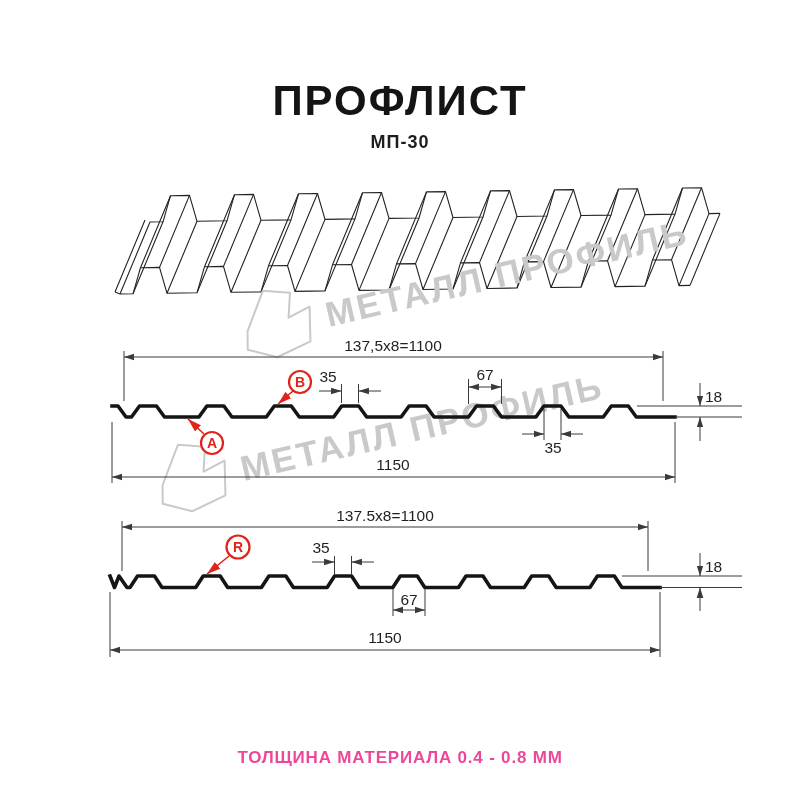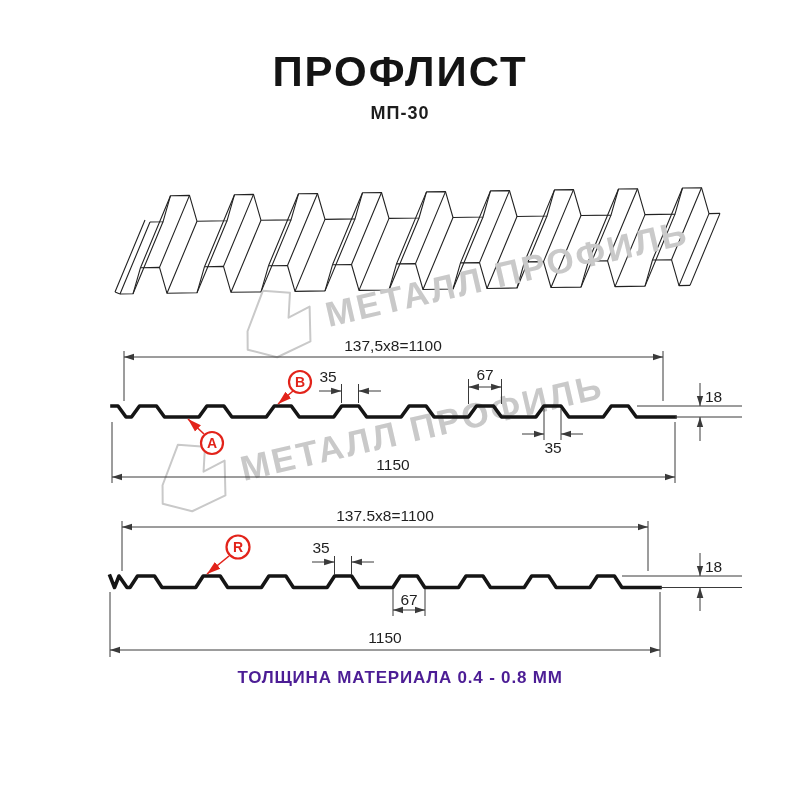--- a/index.html
+++ b/index.html
@@ -1,29 +1,29 @@
 <!DOCTYPE html>
 <html><head>
 <meta charset="utf-8">
 <style>
   html,body{margin:0;padding:0;}
   body{
     width:800px;height:800px;background:#ffffff;position:relative;overflow:hidden;
     font-family:"Liberation Sans","DejaVu Sans",sans-serif;
   }
-  .header{position:absolute;top:51px;left:0;width:800px;text-align:center;}
+  .header{position:absolute;top:80px;left:0;width:800px;text-align:center;}
   .title{
     font-size:42px;font-weight:800;letter-spacing:2px;color:#141414;line-height:1;
   }
   .subtitle{
     margin-top:10px;font-size:18px;font-weight:700;letter-spacing:1px;color:#1d1d1d;
   }
   .footer-note{
-    position:absolute;top:668px;left:0;width:800px;text-align:center;
-    font-size:17px;font-weight:700;letter-spacing:.8px;color:#4c1d95;
+    position:absolute;top:748px;left:0;width:800px;text-align:center;
+    font-size:17px;font-weight:700;letter-spacing:.8px;color:#ec4899;
   }
   svg.drawing{position:absolute;left:0;top:0;}
   .dimline{stroke:#3a3a3a;stroke-width:1;fill:none;}
   .dimtext{font-size:15.5px;fill:#1f1f1f;}
   .profile{stroke:#151515;stroke-width:3.6;fill:none;stroke-linejoin:round;stroke-linecap:square;}
   .wire{stroke:#222;stroke-width:1.1;fill:none;stroke-linejoin:round;}
   .wm-text{font-size:35px;font-weight:700;letter-spacing:2.5px;fill:#c9c9c9;}
   .wm-logo{stroke:#c9c9c9;stroke-width:2;fill:none;stroke-linejoin:round;}
   .marker-circle{stroke:#e2231a;stroke-width:2.2;fill:#fff;}
   .marker-letter{font-size:14px;font-weight:700;fill:#e2231a;text-anchor:middle;}

